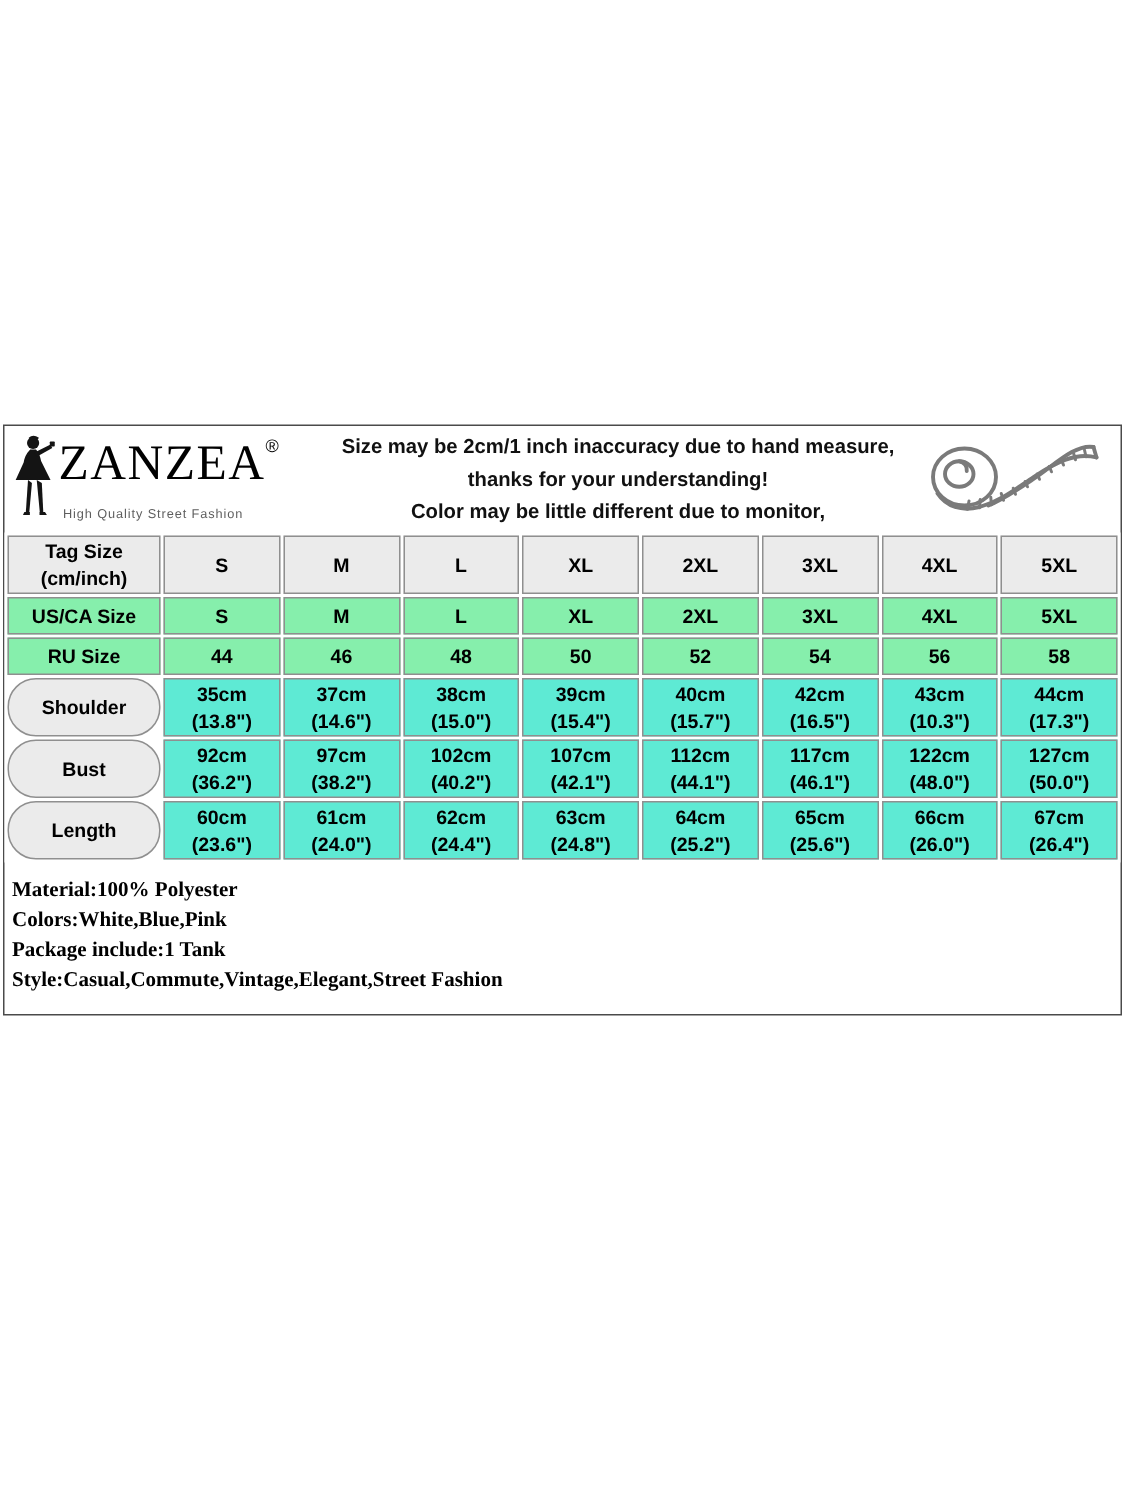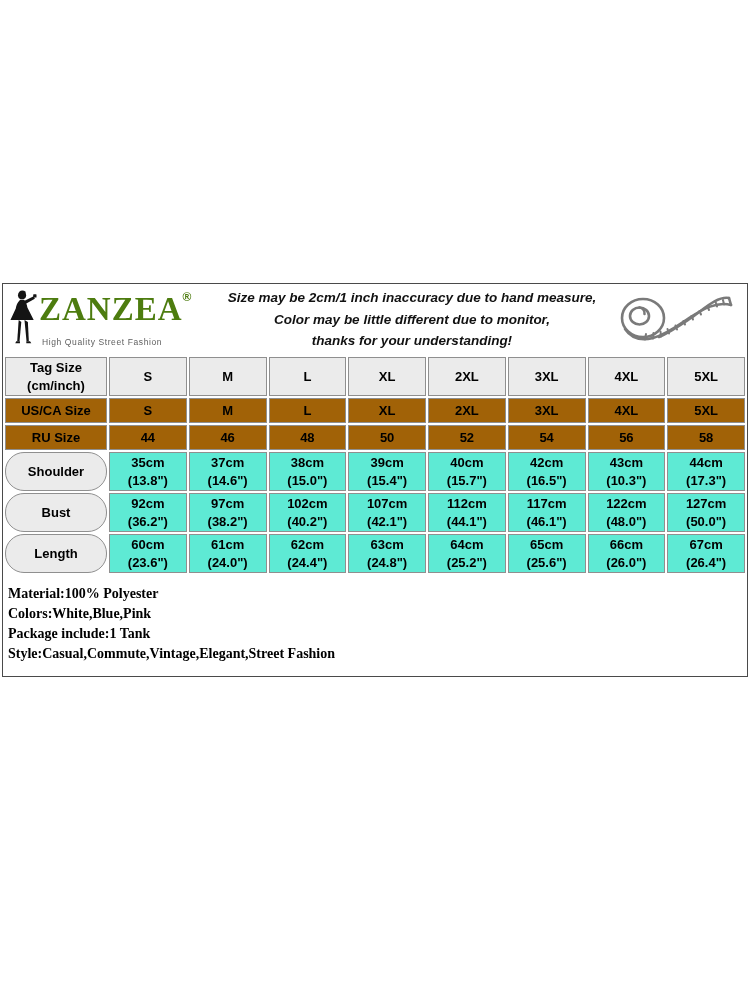--- a/index.html
+++ b/index.html
@@ -16,45 +16,44 @@
     display: flex;
     align-items: center;
     height: 71px;
     padding: 2px 4px;
   }
   .logo { width: 218px; display: flex; align-items: center; flex-shrink: 0; }
   .logo-figure { width: 34px; height: 62px; flex-shrink: 0; }
   .logo-textwrap { margin-left: -2px; }
   .logo-word {
     font-family: "Liberation Serif", serif;
-    font-weight: bold;
+    font-weight: normal;
     font-size: 33px;
     line-height: 1;
     letter-spacing: 1px;
-    color: #4d7c0f;
+    color: #000000;
     white-space: nowrap;
   }
   .logo-reg { font-size: 12px; vertical-align: top; position: relative; top: -2px; font-family: "Liberation Sans", sans-serif; }
   .logo-tagline {
     font-size: 8.5px;
     color: #5e5e5e;
     letter-spacing: 0.6px;
     margin-top: 11px;
     padding-left: 3px;
     white-space: nowrap;
   }
   .notice {
     flex: 1;
     text-align: center;
     font-size: 13.5px;
     font-weight: bold;
     color: #111;
     line-height: 1.6;
     padding-right: 6px;
-    font-style: italic;
   }
   .tape { width: 136px; height: 64px; flex-shrink: 0; margin-right: 2px; }
   
   table.size {
     width: 100%;
     table-layout: fixed;
     border-collapse: separate;
     border-spacing: 2px;
     background: #fff;
   }
@@ -65,21 +64,21 @@
     vertical-align: middle;
     font-size: 13px;
     font-weight: bold;
     color: #000;
     white-space: pre-line;
     line-height: 1.35;
     padding: 1px;
     background: #fff;
   }
   tr.hdr-row th { height: 34px; background: #ebebeb; }
-  tr.size-row td { height: 25px; background: #a16207; }
+  tr.size-row td { height: 25px; background: #86efac; }
   tr.meas-row td { height: 36px; background: #5eead4; }
   tr.meas-row td.lbl { background: #ebebeb; border-radius: 19px; }
   
   .info {
     padding: 9px 6px 12px 5px;
     font-size: 14px;
     font-weight: bold;
     color: #000;
     line-height: 1.42;
   }
@@ -106,22 +105,22 @@
         </g>
       </svg>
       <div class="logo-textwrap">
         <div class="logo-word"><span>ZANZEA</span><span class="logo-reg">®</span></div>
         <div class="logo-tagline">High Quality Street Fashion</div>
       </div>
     </div>
 
     <div class="notice">
       <div>Size may be 2cm/1 inch inaccuracy due to hand measure,</div>
+      <div>thanks for your understanding!</div>
       <div>Color may be little different due to monitor,</div>
-      <div>thanks for your understanding!</div>
     </div>
 
     <svg class="tape" viewBox="0 0 136 64" fill="none" stroke="#7a7a7a" stroke-width="2.6" stroke-linecap="round">
       <ellipse cx="38" cy="30" rx="21" ry="19"></ellipse>
       <ellipse cx="34.5" cy="28" rx="9.5" ry="8.5"></ellipse>
       <path d="M34.5 19.5 C38 20 40 23 39.5 26"></path>
       <path d="M20 41 C26 50 36 53 48 50 C62 46 72 38 84 30 C98 21 112 13 126 17"></path>
       <path d="M54 49 C64 45 74 38 86 30 C99 21 112 8 124 10"></path>
       <path d="M124 10 L126 17"></path>
       <g stroke-width="2">

